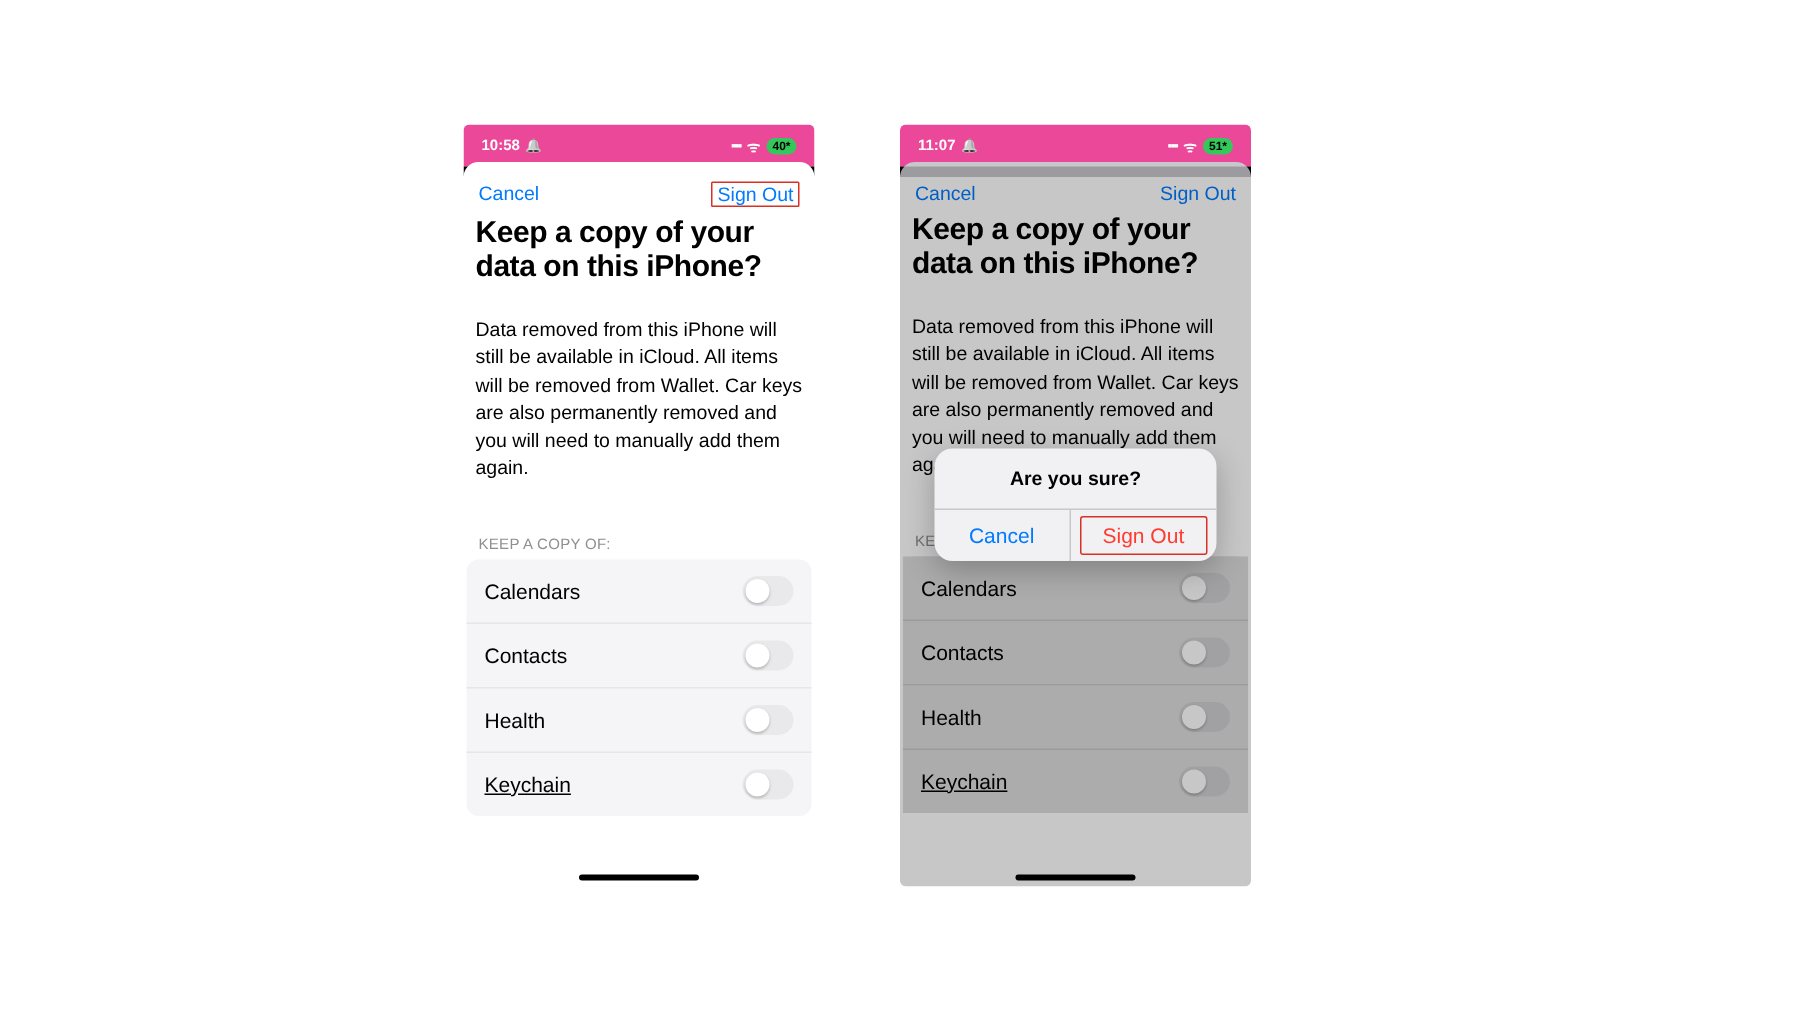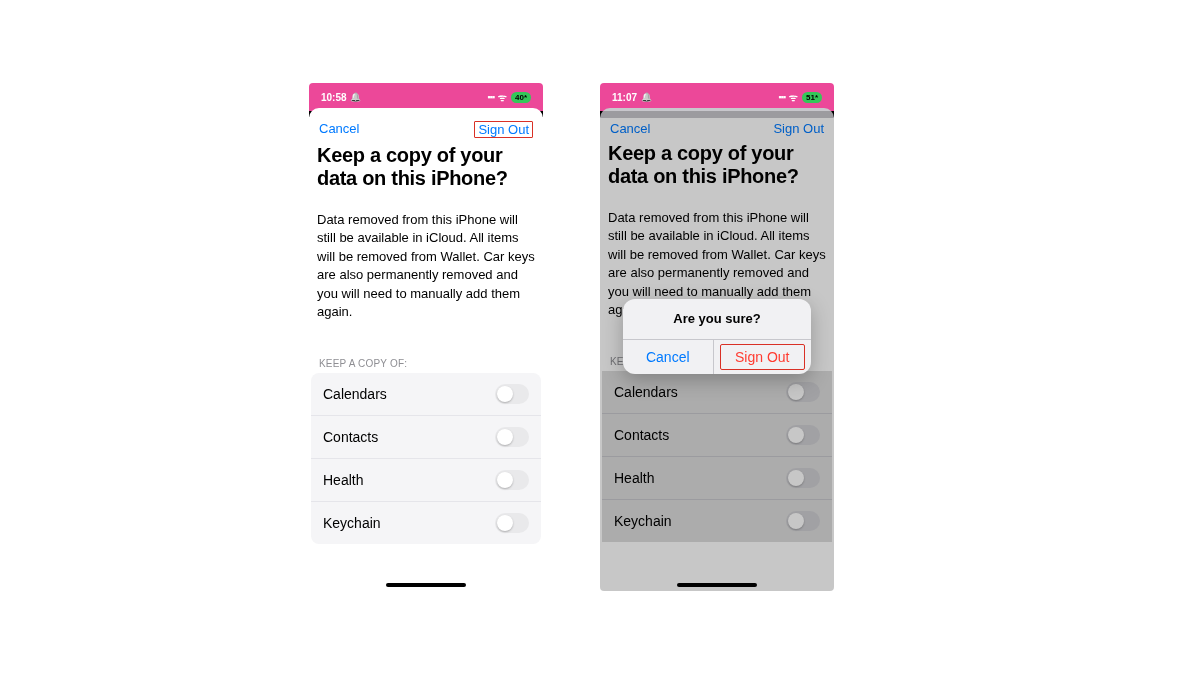--- a/index.html
+++ b/index.html
@@ -106,21 +106,21 @@
   }
   .row {
     display: flex;
     align-items: center;
     justify-content: space-between;
     padding: 11px 12px;
     border-bottom: 1px solid #e5e5ea;
     font-size: 14px;
     color: #000;
   }
-  .row:last-child { border-bottom: none; }
+  .row:last-child { border-bottom: none; text-decoration: underline; }
   .toggle {
     width: 34px;
     height: 20px;
     background: #e9e9eb;
     border-radius: 20px;
     position: relative;
     flex-shrink: 0;
   }
   .toggle::after {
     content: "";

